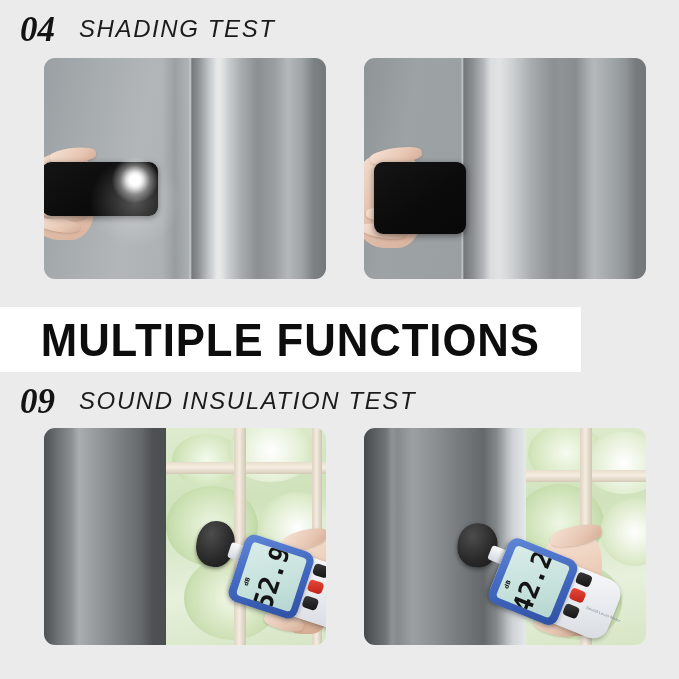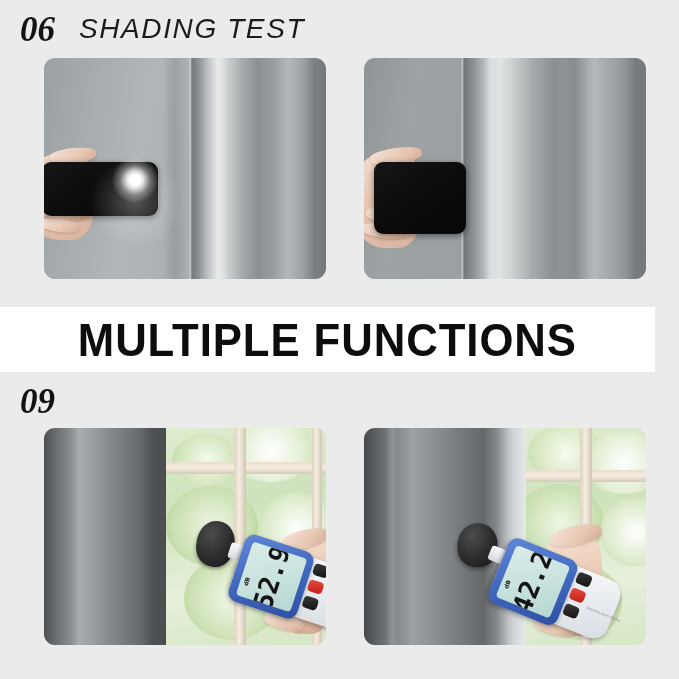--- a/index.html
+++ b/index.html
@@ -37,33 +37,33 @@
     font-size: 35px;
     color: #131313;
     margin-left: 20px;
     letter-spacing: 0px;
     line-height: 1;
   }
   .sec-title {
     font-family: "Liberation Sans", sans-serif;
     font-style: italic;
     font-weight: 400;
-    font-size: 28px;
+    font-size: 24px;
     color: #1b1b1b;
     letter-spacing: 1.6px;
     margin-left: 24px;
     line-height: 1;
   }
 
   
   .banner {
     position: absolute;
     left: 0;
     top: 307px;
-    width: 655px;
+    width: 581px;
     height: 65px;
     background: #ffffff;
     display: flex;
     align-items: center;
     justify-content: center;
   }
   .banner-text {
     font-family: "Liberation Sans Narrow", "Liberation Sans", sans-serif;
     font-weight: 700;
     font-size: 47px;
@@ -230,21 +230,21 @@
   }
 
   .hidden-text { position: absolute; opacity: 0; pointer-events: none; }
 </style>
 </head>
 <body>
 
 <div class="page">
 
   <div class="section-head sec1-head">
-    <span class="sec-num">06</span>
+    <span class="sec-num">04</span>
     <span class="sec-title">SHADING TEST</span>
   </div>
 
   <div class="photo p-tl">
     <div class="ph-inner">
       <div class="fab-sheer" style="left:0; width:146px;"></div>
       <div class="fab-thick" style="left:146px; right:0;"></div>
       <div class="fab-seam" style="left:145px;"></div>
       <div class="fab-fold" style="left:168px; width:16px;"></div>
       <div class="fab-shadow" style="left:118px; width:26px; opacity:.5;"></div>
@@ -278,20 +278,21 @@
       <span class="hidden-text">hand holding phone with flashlight on behind blackout curtain panel, no light visible</span>
     </div>
   </div>
 
   <div class="banner">
     <span class="banner-text">MULTIPLE FUNCTIONS</span>
   </div>
 
   <div class="section-head sec2-head">
     <span class="sec-num">09</span>
+    <span class="sec-title">SOUND INSULATION TEST</span>
   </div>
 
   <div class="photo p-bl">
     <div class="ph-inner">
 
       <div class="window-scene" style="left:118px; right:0;">
         <div class="foliage" style="left:10px;  top:6px;   width:70px; height:52px; background:radial-gradient(circle,#f4fbee 0%,#cfe3b6 70%,#b9d49d 100%);"></div>
         <div class="foliage" style="left:66px;  top:-8px;  width:86px; height:62px; background:radial-gradient(circle,#ffffff 0%,#e3efd4 60%,#c3daa9 100%);"></div>
         <div class="foliage" style="left:4px;   top:58px;  width:92px; height:80px; background:radial-gradient(circle,#eef6e3 0%,#c9dfb0 65%,#a9c98d 100%);"></div>
         <div class="foliage" style="left:96px;  top:64px;  width:78px; height:72px; background:radial-gradient(circle,#ffffff 0%,#dcebca 60%,#bcd5a0 100%);"></div>

